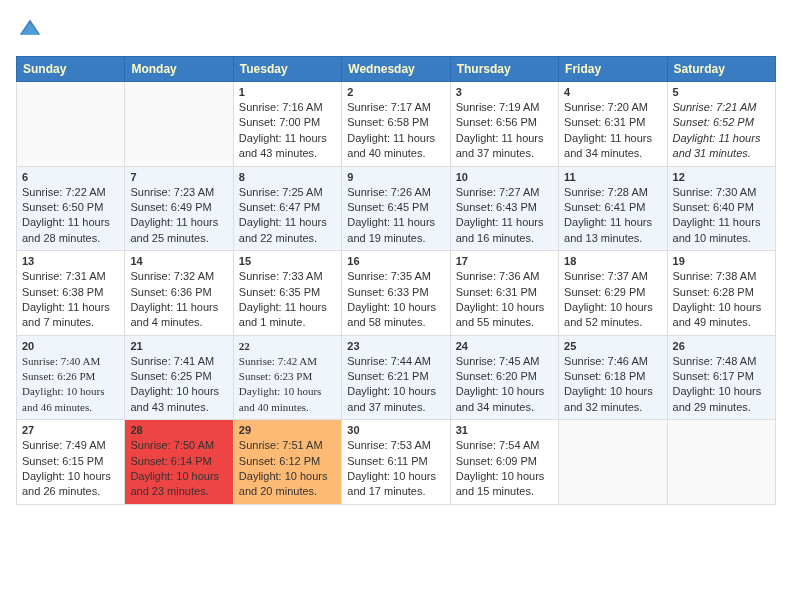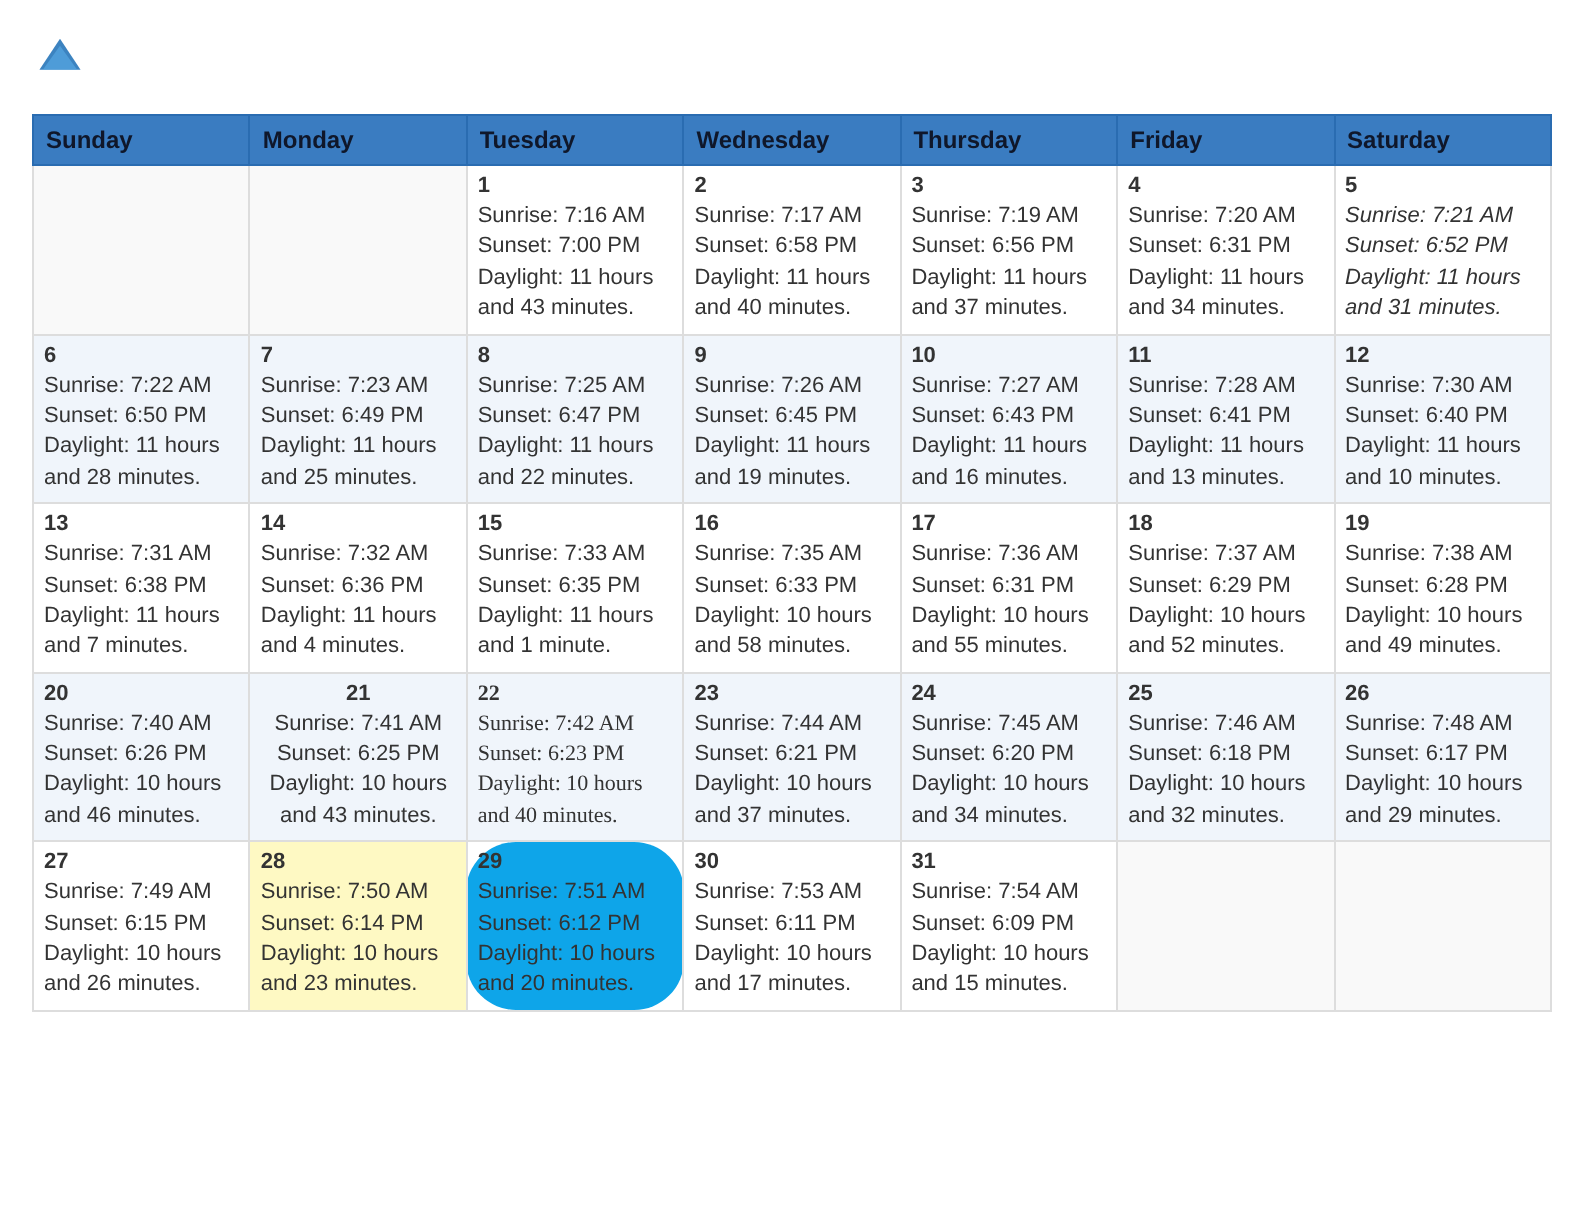--- a/index.html
+++ b/index.html
@@ -46,21 +46,21 @@
       font-size: 14px;
       color: #555;
     }
     .calendar {
       width: 100%;
       border-collapse: collapse;
       border: 1px solid #ccc;
     }
     .calendar th {
       background-color: #3a7cc1;
-      color: #0f172a;
+      color: #fef9c3;
       font-size: 12px;
       font-weight: bold;
       padding: 5px 6px;
       text-align: left;
       border: 1px solid #2a6cb1;
     }
     .calendar td {
       vertical-align: top;
       font-size: 10px;
       color: #333;
@@ -246,25 +246,25 @@
         <td style="background-color: rgb(255, 255, 255);">
           <span class="day-num">19</span>
           <div class="day-info" style="white-space: pre-line;">Sunrise: 7:38 AM
 Sunset: 6:28 PM
 Daylight: 10 hours and 49 minutes.</div>
         </td>
       </tr>
       <tr>
         <td style="background-color: rgb(240, 245, 251);">
           <span class="day-num">20</span>
-          <div class="day-info" style="white-space: pre-line;">Sunrise: 7:40 AM
+          <div class="day-info" style="white-space: pre-line; font-family: Liberation Serif, serif;">Sunrise: 7:40 AM
 Sunset: 6:26 PM
 Daylight: 10 hours and 46 minutes.</div>
         </td>
-        <td style="background-color: rgb(240, 245, 251); text-align: center;">
+        <td style="background-color: rgb(240, 245, 251);">
           <span class="day-num">21</span>
           <div class="day-info" style="white-space: pre-line;">Sunrise: 7:41 AM
 Sunset: 6:25 PM
 Daylight: 10 hours and 43 minutes.</div>
         </td>
         <td style="background-color: rgb(240, 245, 251); font-family: Liberation Serif, serif;">
           <span class="day-num">22</span>
           <div class="day-info" style="white-space: pre-line;">Sunrise: 7:42 AM
 Sunset: 6:23 PM
 Daylight: 10 hours and 40 minutes.</div>
@@ -294,27 +294,27 @@
 Daylight: 10 hours and 29 minutes.</div>
         </td>
       </tr>
       <tr>
         <td style="background-color: rgb(255, 255, 255);">
           <span class="day-num">27</span>
           <div class="day-info" style="white-space: pre-line;">Sunrise: 7:49 AM
 Sunset: 6:15 PM
 Daylight: 10 hours and 26 minutes.</div>
         </td>
-        <td style="background-color: #fef9c3;">
+        <td style="background-color: #ef4444;">
           <span class="day-num">28</span>
           <div class="day-info" style="white-space: pre-line;">Sunrise: 7:50 AM
 Sunset: 6:14 PM
 Daylight: 10 hours and 23 minutes.</div>
         </td>
-        <td style="background-color: #0ea5e9; border-radius: 25px;">
+        <td style="background-color: #fdba74;">
           <span class="day-num">29</span>
           <div class="day-info" style="white-space: pre-line;">Sunrise: 7:51 AM
 Sunset: 6:12 PM
 Daylight: 10 hours and 20 minutes.</div>
         </td>
         <td style="background-color: rgb(255, 255, 255);">
           <span class="day-num">30</span>
           <div class="day-info" style="white-space: pre-line;">Sunrise: 7:53 AM
 Sunset: 6:11 PM
 Daylight: 10 hours and 17 minutes.</div>

